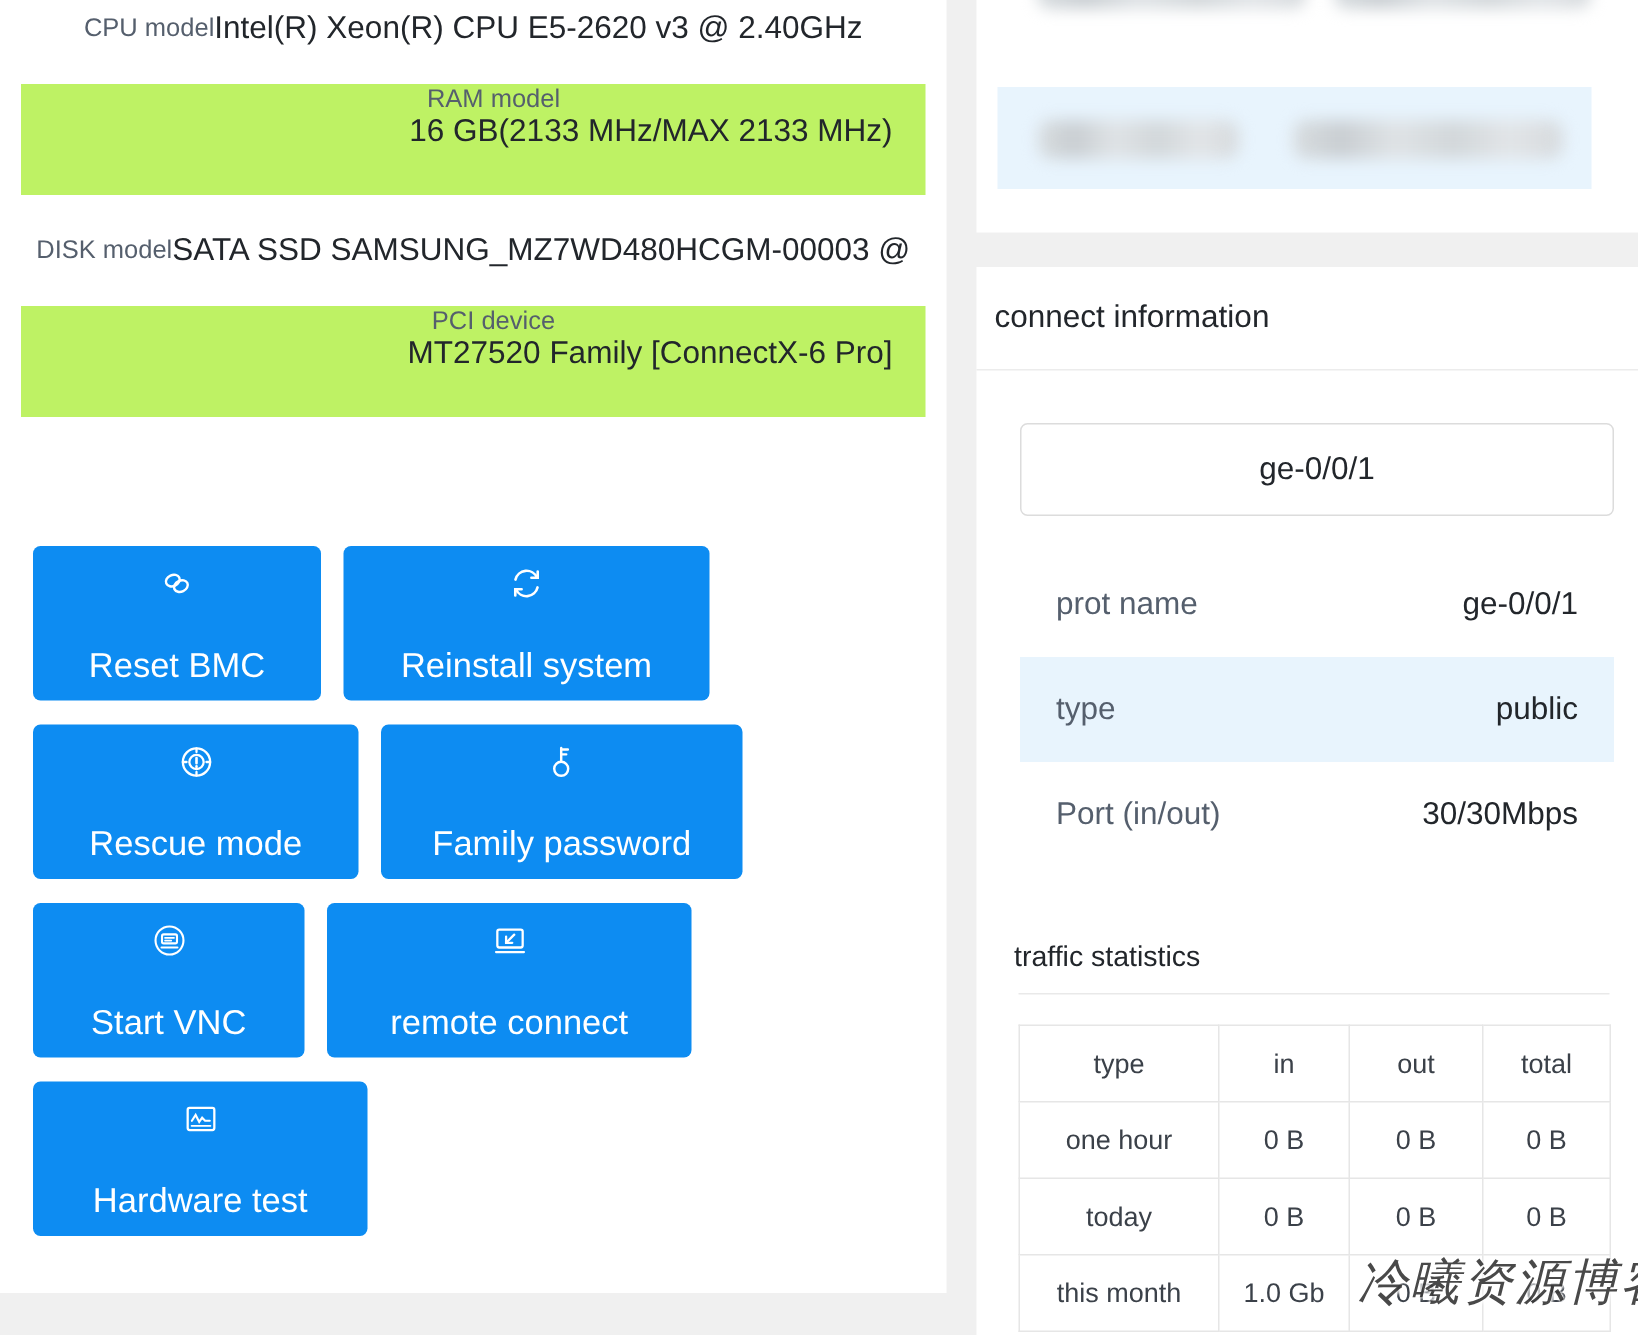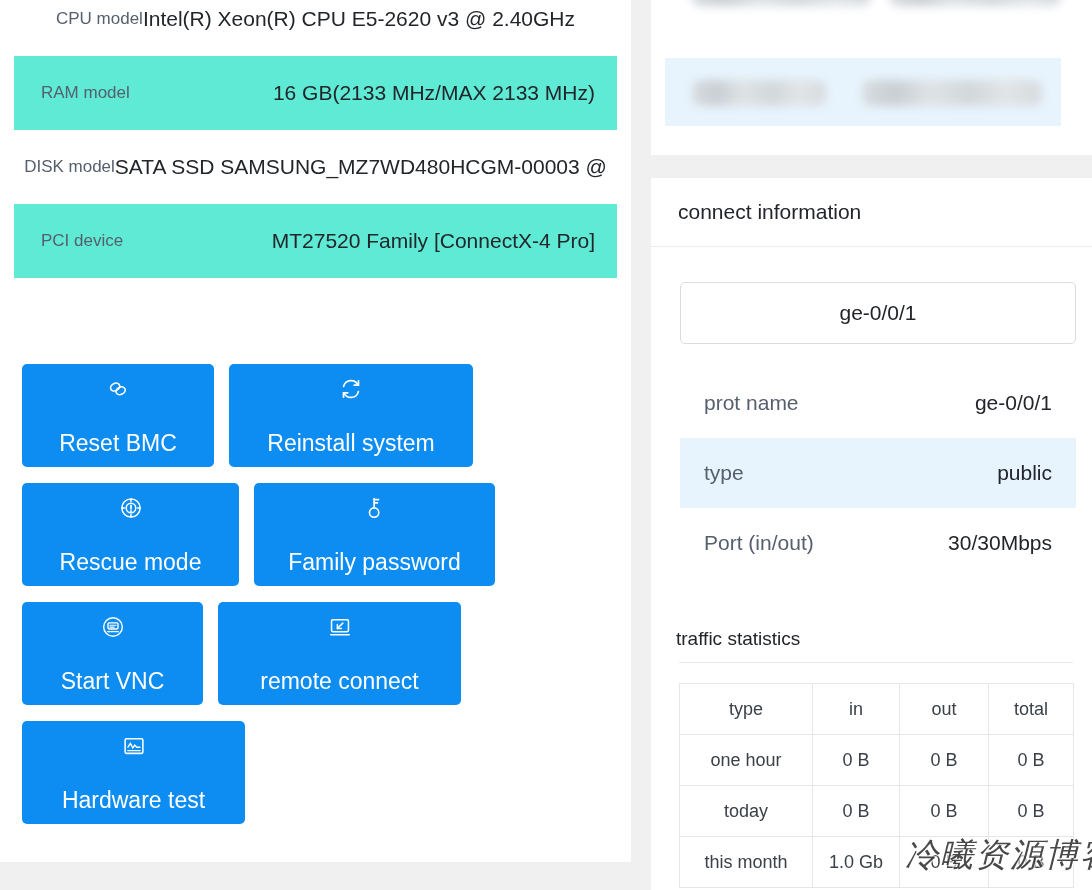--- a/index.html
+++ b/index.html
@@ -19,21 +19,21 @@
     box-sizing:border-box;
   }
   .spec-list{position:absolute;left:0;top:0;width:631px;}
   .spec-row{
     position:relative;
     height:74px;
     margin:0 14px;
     display:flex;align-items:center;
     box-sizing:border-box;
   }
-  .spec-row.striped{background:#5eead4;}
+  .spec-row.striped{background:#bef264;flex-direction:column;}
   .spec-row .k{
     color:#555f6d;font-size:17px;
     padding-left:27px;white-space:nowrap;
   }
   .spec-row .v{
     color:#22262b;font-size:21px;
     margin-left:auto;padding-right:22px;white-space:nowrap;
   }
   
   .spec-row.flow{justify-content:center;}
@@ -89,21 +89,21 @@
   .rc-card-main{
     position:absolute;left:0;top:178px;width:441px;height:712px;
     background:#ffffff;
   }
   .rc-header{
     position:absolute;left:0;top:0;width:441px;height:68px;
     border-bottom:1px solid #ececec;
     display:flex;align-items:center;
   }
   .rc-header .title{
-    color:#22262b;font-size:21px;padding-left:27px;
+    color:#22262b;font-size:21px;padding-left:12px;
   }
 
   .iface-tab{
     position:absolute;left:29px;top:104px;width:396px;height:62px;
     border:1px solid #dcdcdc;border-radius:5px;
     background:#ffffff;box-sizing:border-box;
     display:flex;align-items:center;justify-content:center;
     color:#22262b;font-size:21px;
   }
 
@@ -182,21 +182,21 @@
 
       <div class="spec-row flow">
         <span class="inner">
           <span class="k">DISK model</span>
           <span class="v">SATA SSD SAMSUNG_MZ7WD480HCGM-00003 @</span>
         </span>
       </div>
 
       <div class="spec-row striped">
         <span class="k">PCI device</span>
-        <span class="v">MT27520 Family [ConnectX-4 Pro]</span>
+        <span class="v">MT27520 Family [ConnectX-6 Pro]</span>
       </div>
 
     </div>
 
     <div class="btn-grid">
 
       <div class="btn-row">
         <button class="act-btn w-reset-bmc">
           <span class="ico">
             <svg width="26" height="26" viewBox="0 0 24 24" fill="none" stroke="#ffffff" stroke-width="1.5" stroke-linecap="round">

